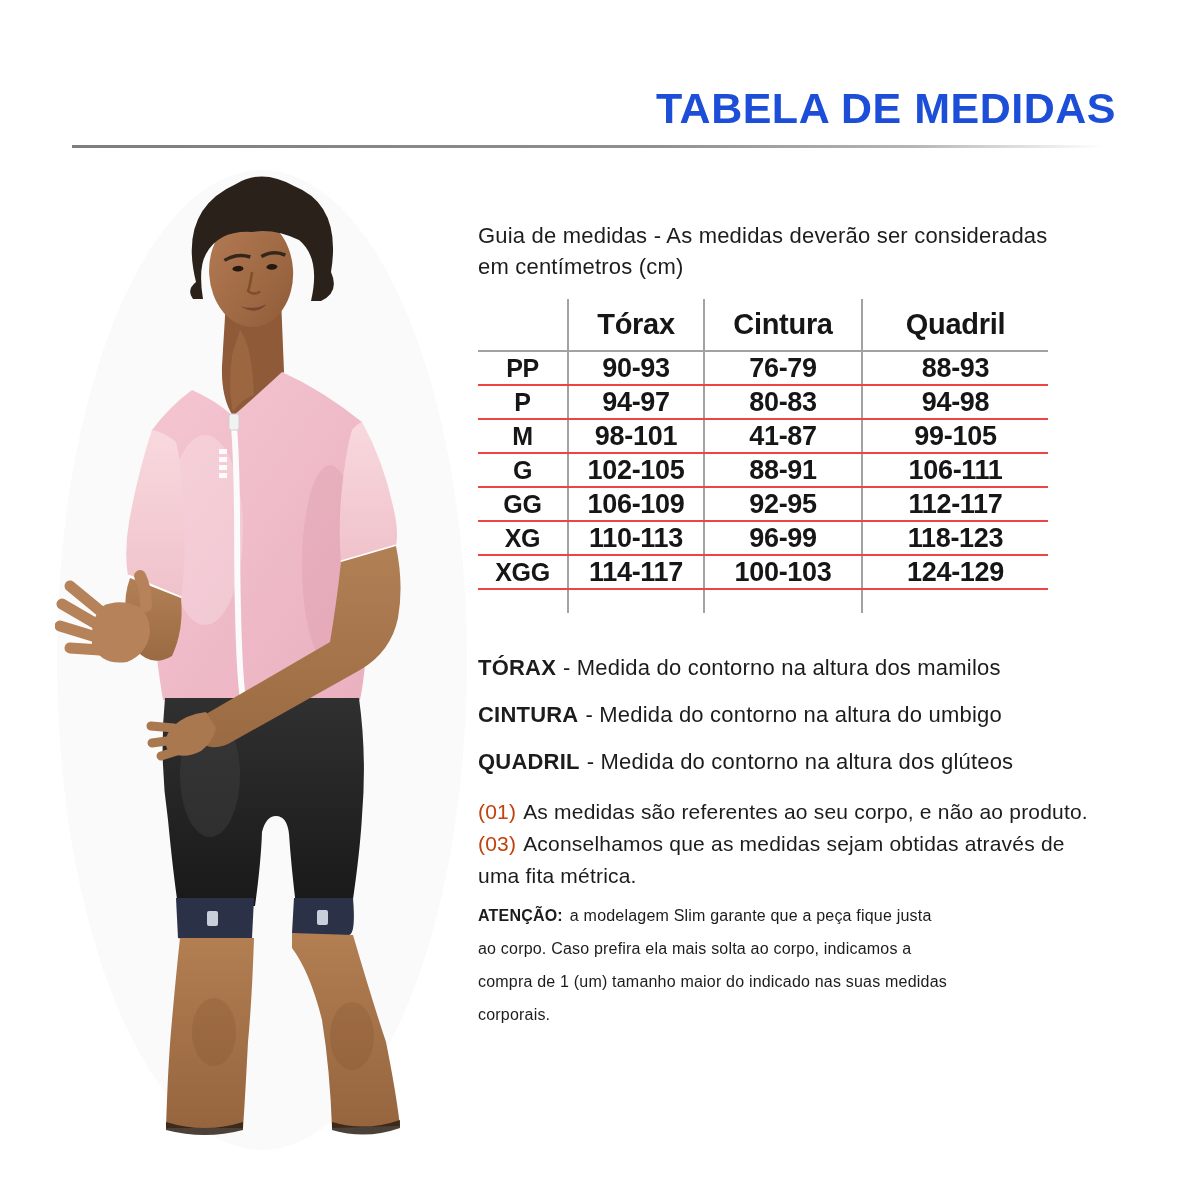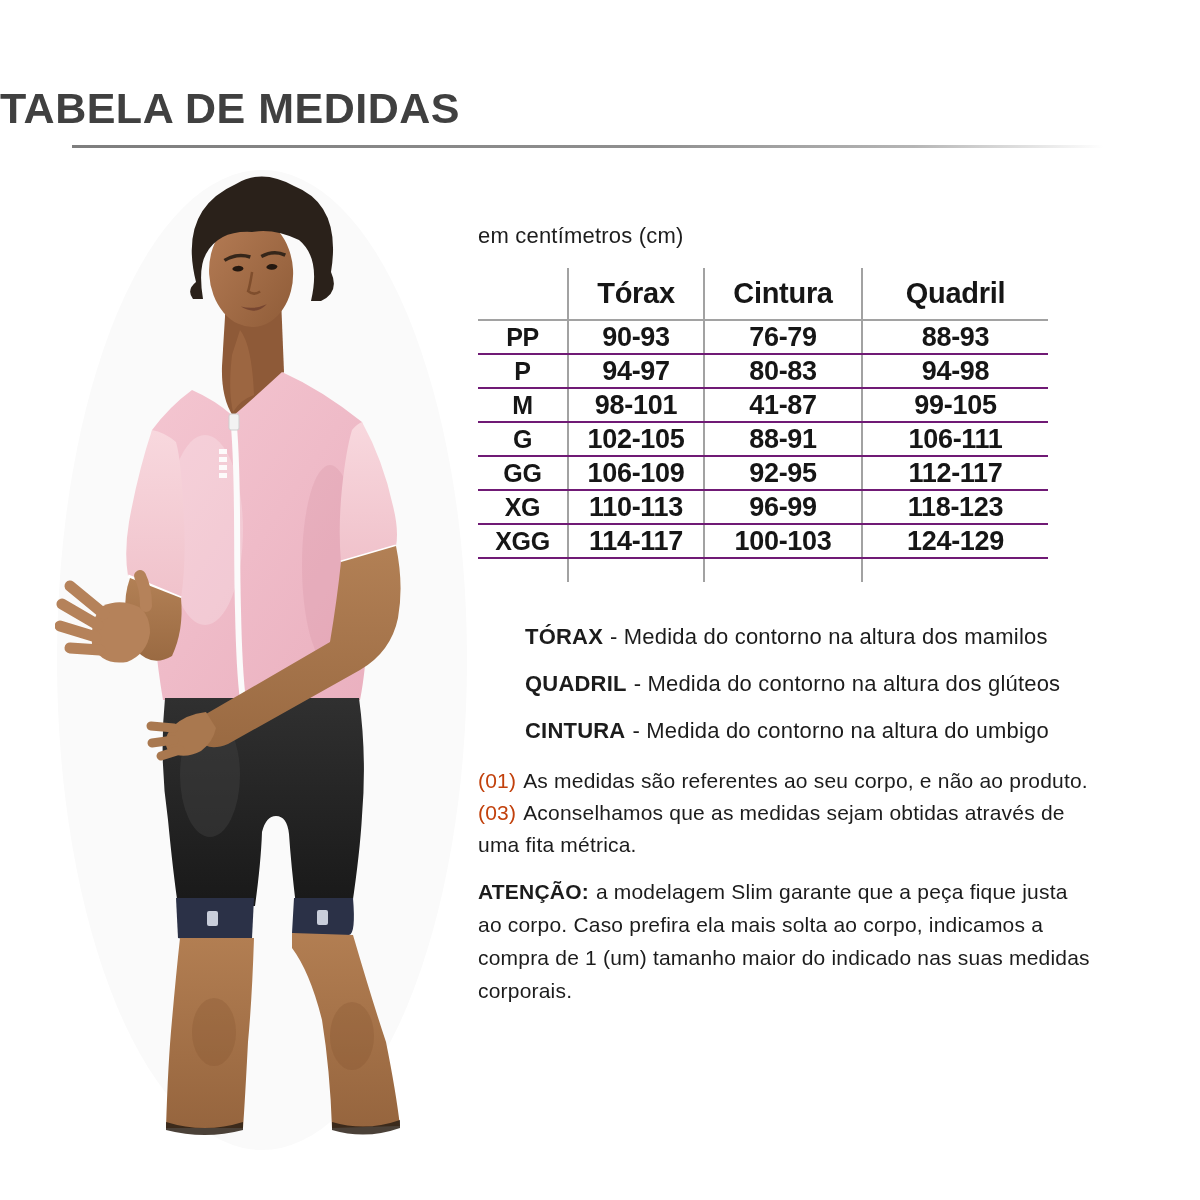--- a/index.html
+++ b/index.html
@@ -5,22 +5,22 @@
   * { margin:0; padding:0; box-sizing:border-box; }
   html,body { background:#ffffff; }
   .page {
     position:relative; width:1200px; height:1200px; background:#ffffff;
     font-family:"Liberation Sans", sans-serif; color:#1c1c1c; overflow:hidden;
   }
 
   
   .title {
     position:absolute; top:84px; left:0; width:1116px;
-    text-align:left; font-size:43px; font-weight:bold;
-    letter-spacing:0.5px; color:#404040;
+    text-align:right; font-size:43px; font-weight:bold;
+    letter-spacing:0.5px; color:#1d4ed8;padding-left:31px;
   }
   .title-rule {
     position:absolute; top:145px; left:72px; width:1052px; height:3px;
     background:linear-gradient(to right,#7e7e7e 0%,#8f8f8f 55%,#b5b5b5 80%,rgba(190,190,190,0) 98%);
   }
 
   
   .figure { position:absolute; left:55px; top:165px; width:420px; height:985px; }
 
   
@@ -31,31 +31,31 @@
   table.sizes {
     border-collapse:collapse; table-layout:fixed; width:570px;
     margin-top:17px; color:#161616; letter-spacing:-0.3px;
   }
   table.sizes th, table.sizes td { text-align:center; vertical-align:middle; padding:0; }
   table.sizes th { height:52px; font-size:29px; font-weight:bold; }
   table.sizes td { height:34px; font-size:27px; font-weight:bold; }
   table.sizes td.size-col { font-size:25px; }
   table.sizes th:nth-child(n+2), table.sizes td:nth-child(n+2) { border-left:2px solid #a2a2a2; }
   table.sizes thead th { border-bottom:2px solid #a2a2a2; }
-  table.sizes tbody tr:not(.ghost) td { border-bottom:2px solid #701a75; }
+  table.sizes tbody tr:not(.ghost) td { border-bottom:2px solid #ef4444; }
   table.sizes tr.ghost td { height:24px; }
 
   .defs { margin-top:42px; }
-  .defs p { font-size:22px; line-height:26px; margin-bottom:21px; letter-spacing:0.2px;margin-left:47px; }
+  .defs p { font-size:22px; line-height:26px; margin-bottom:21px; letter-spacing:0.2px; }
   .defs .term { font-weight:bold; margin-right:7px; }
 
   .notes { margin-top:8px; font-size:21px; line-height:32px; letter-spacing:0.2px; }
   .notes .note-num { color:#c2410c; margin-right:7px; }
 
-  .attention { margin-top:14px; font-size:21px; line-height:33px; letter-spacing:0.2px; }
+  .attention { margin-top:7px; font-size:16px; line-height:33px; letter-spacing:0.2px; }
   .attention .att-label { font-weight:bold; margin-right:7px; }
 </style>
 </head>
 <body>
 
 <div class="page">
 
   <div class="title">TABELA DE MEDIDAS</div>
   <div class="title-rule"></div>
 
@@ -161,20 +161,21 @@
           <path d="M174,740 L152,743"></path>
           <path d="M180,750 L161,756"></path>
         </g>
       </g>
     </svg>
   </div>
 
   <div class="content">
 
     <div class="guide">
+      <div>Guia de medidas - As medidas deverão ser consideradas</div>
       <div>em centímetros (cm)</div>
     </div>
 
     <table class="sizes">
       <colgroup>
           <col style="width:90px">
           <col style="width:136px">
           <col style="width:158px">
           <col style="width:186px">
         </colgroup>
@@ -236,24 +237,24 @@
           <td></td>
         </tr>
       </tbody>
     </table>
 
     <div class="defs">
       <p>
         <span class="term">TÓRAX</span><span>- Medida do contorno na altura dos mamilos</span>
       </p>
       <p>
-        <span class="term">QUADRIL</span><span>- Medida do contorno na altura dos glúteos</span>
+        <span class="term">CINTURA</span><span>- Medida do contorno na altura do umbigo</span>
       </p>
       <p>
-        <span class="term">CINTURA</span><span>- Medida do contorno na altura do umbigo</span>
+        <span class="term">QUADRIL</span><span>- Medida do contorno na altura dos glúteos</span>
       </p>
     </div>
 
     <div class="notes">
       <div>
         <span class="note-num">(01)</span><span>As medidas são referentes ao seu corpo, e não ao produto.</span>
       </div>
       <div>
         <div><span class="note-num">(03)</span><span>Aconselhamos que as medidas sejam obtidas através de</span></div>
         <div>uma fita métrica.</div>

